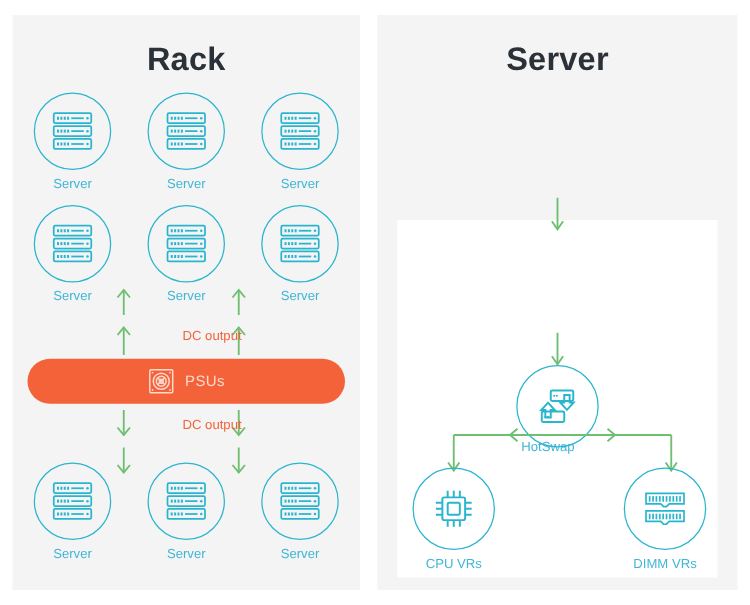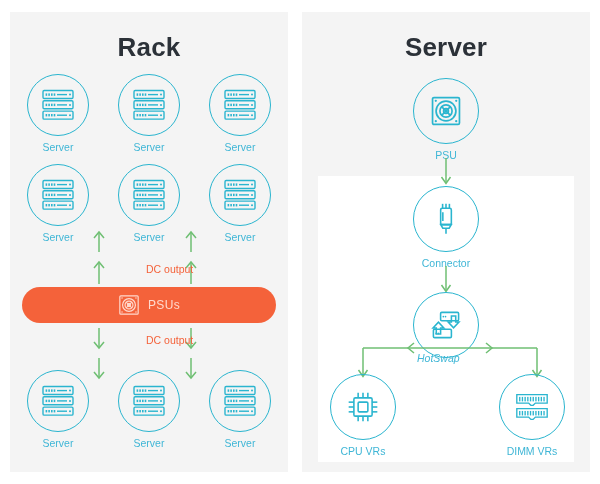--- a/index.html
+++ b/index.html
@@ -442,65 +442,28 @@
       </svg>
     </div>
     <div class="caption">Server</div>
   </div>
 
   <div class="panel" id="panel-server">
     <div class="panel-title">Server</div>
     <div id="server-inner-card"></div>
   </div>
 
-  <div class="node big" style="left:413px;top:78px;">
-    <div class="ring">
-      <svg width="34" height="34" viewBox="0 0 24 24" aria-hidden="true">
-        <g fill="none" stroke="#2ab5cf" stroke-width="1.2">
-          <rect x="2.5" y="2.5" width="19" height="19" rx="1"></rect>
-          <circle cx="12" cy="12" r="7"></circle>
-          <circle cx="12" cy="12" r="4.3"></circle>
-          <circle cx="12" cy="12" r="1.7"></circle>
-          <line x1="8.9" y1="8.9" x2="15.1" y2="15.1"></line>
-          <line x1="15.1" y1="8.9" x2="8.9" y2="15.1"></line>
-        </g>
-        <g fill="#2ab5cf">
-          <circle cx="4.8" cy="4.8" r=".8"></circle>
-            <circle cx="19.2" cy="4.8" r=".8"></circle>
-          <circle cx="4.8" cy="19.2" r=".8"></circle>
-            <circle cx="19.2" cy="19.2" r=".8"></circle>
-        </g>
-      </svg>
-    </div>
-    <div class="caption">PSU</div>
-  </div>
 
   <svg class="arrow" style="left:435px;top:158px;" width="22" height="28">
     <g stroke="#6fbf73" stroke-width="1.5" fill="none">
       <line x1="11" y1="0" x2="11" y2="25"></line>
         <polyline points="6.5,19 11,25.5 15.5,19"></polyline>
     </g>
   </svg>
 
-  <div class="node big" style="left:413px;top:186px;">
-    <div class="ring">
-      <svg width="32" height="34" viewBox="0 0 24 28" aria-hidden="true">
-        <g fill="none" stroke="#2ab5cf" stroke-width="1.3">
-          <line x1="9.2" y1="1.5" x2="9.2" y2="5.2"></line>
-          <line x1="12" y1="1.5" x2="12" y2="5.2"></line>
-          <line x1="14.8" y1="1.5" x2="14.8" y2="5.2"></line>
-          <rect x="7.6" y="5.2" width="8.8" height="13.4" rx="1.4"></rect>
-          <line x1="9.4" y1="8.4" x2="9.4" y2="15.6"></line>
-          <path d="M7.6 18.6 L16.4 18.6 L14.6 21.6 L9.4 21.6 Z"></path>
-          <line x1="12" y1="21.6" x2="12" y2="26.2"></line>
-        </g>
-      </svg>
-    </div>
-    <div class="caption">Connector</div>
-  </div>
 
   <svg class="arrow" style="left:435px;top:266px;" width="22" height="28">
     <g stroke="#6fbf73" stroke-width="1.5" fill="none">
       <line x1="11" y1="0" x2="11" y2="25"></line>
         <polyline points="6.5,19 11,25.5 15.5,19"></polyline>
     </g>
   </svg>
 
   <div class="node big" style="left:413px;top:292px;">
     <div class="ring">
@@ -526,21 +489,21 @@
       <line x1="11" y1="10" x2="185" y2="10"></line>
       <line x1="11" y1="10" x2="11" y2="38"></line>
       <polyline points="6.5,32 11,38.5 15.5,32"></polyline>
       <line x1="185" y1="10" x2="185" y2="38"></line>
       <polyline points="180.5,32 185,38.5 189.5,32"></polyline>
       <polyline points="62,5 56,10 62,15"></polyline>
       <polyline points="134,5 140,10 134,15"></polyline>
     </g>
   </svg>
 
-  <div class="hotswap-caption" style="left:417px;top:352px;font-style:italic;">HotSwap</div>
+  <div class="hotswap-caption" style="left:417px;top:352px;">HotSwap</div>
 
   <div class="node big" style="left:330px;top:374px;">
     <div class="ring">
       <svg width="34" height="34" viewBox="0 0 28 28" aria-hidden="true">
         <g fill="none" stroke="#2ab5cf" stroke-width="1.3">
           <rect x="6.5" y="6.5" width="15" height="15" rx="1.2"></rect>
           <rect x="10" y="10" width="8" height="8" rx="1"></rect>
           <line x1="10" y1="2.2" x2="10" y2="6.5"></line>
           <line x1="14" y1="2.2" x2="14" y2="6.5"></line>
           <line x1="18" y1="2.2" x2="18" y2="6.5"></line>

